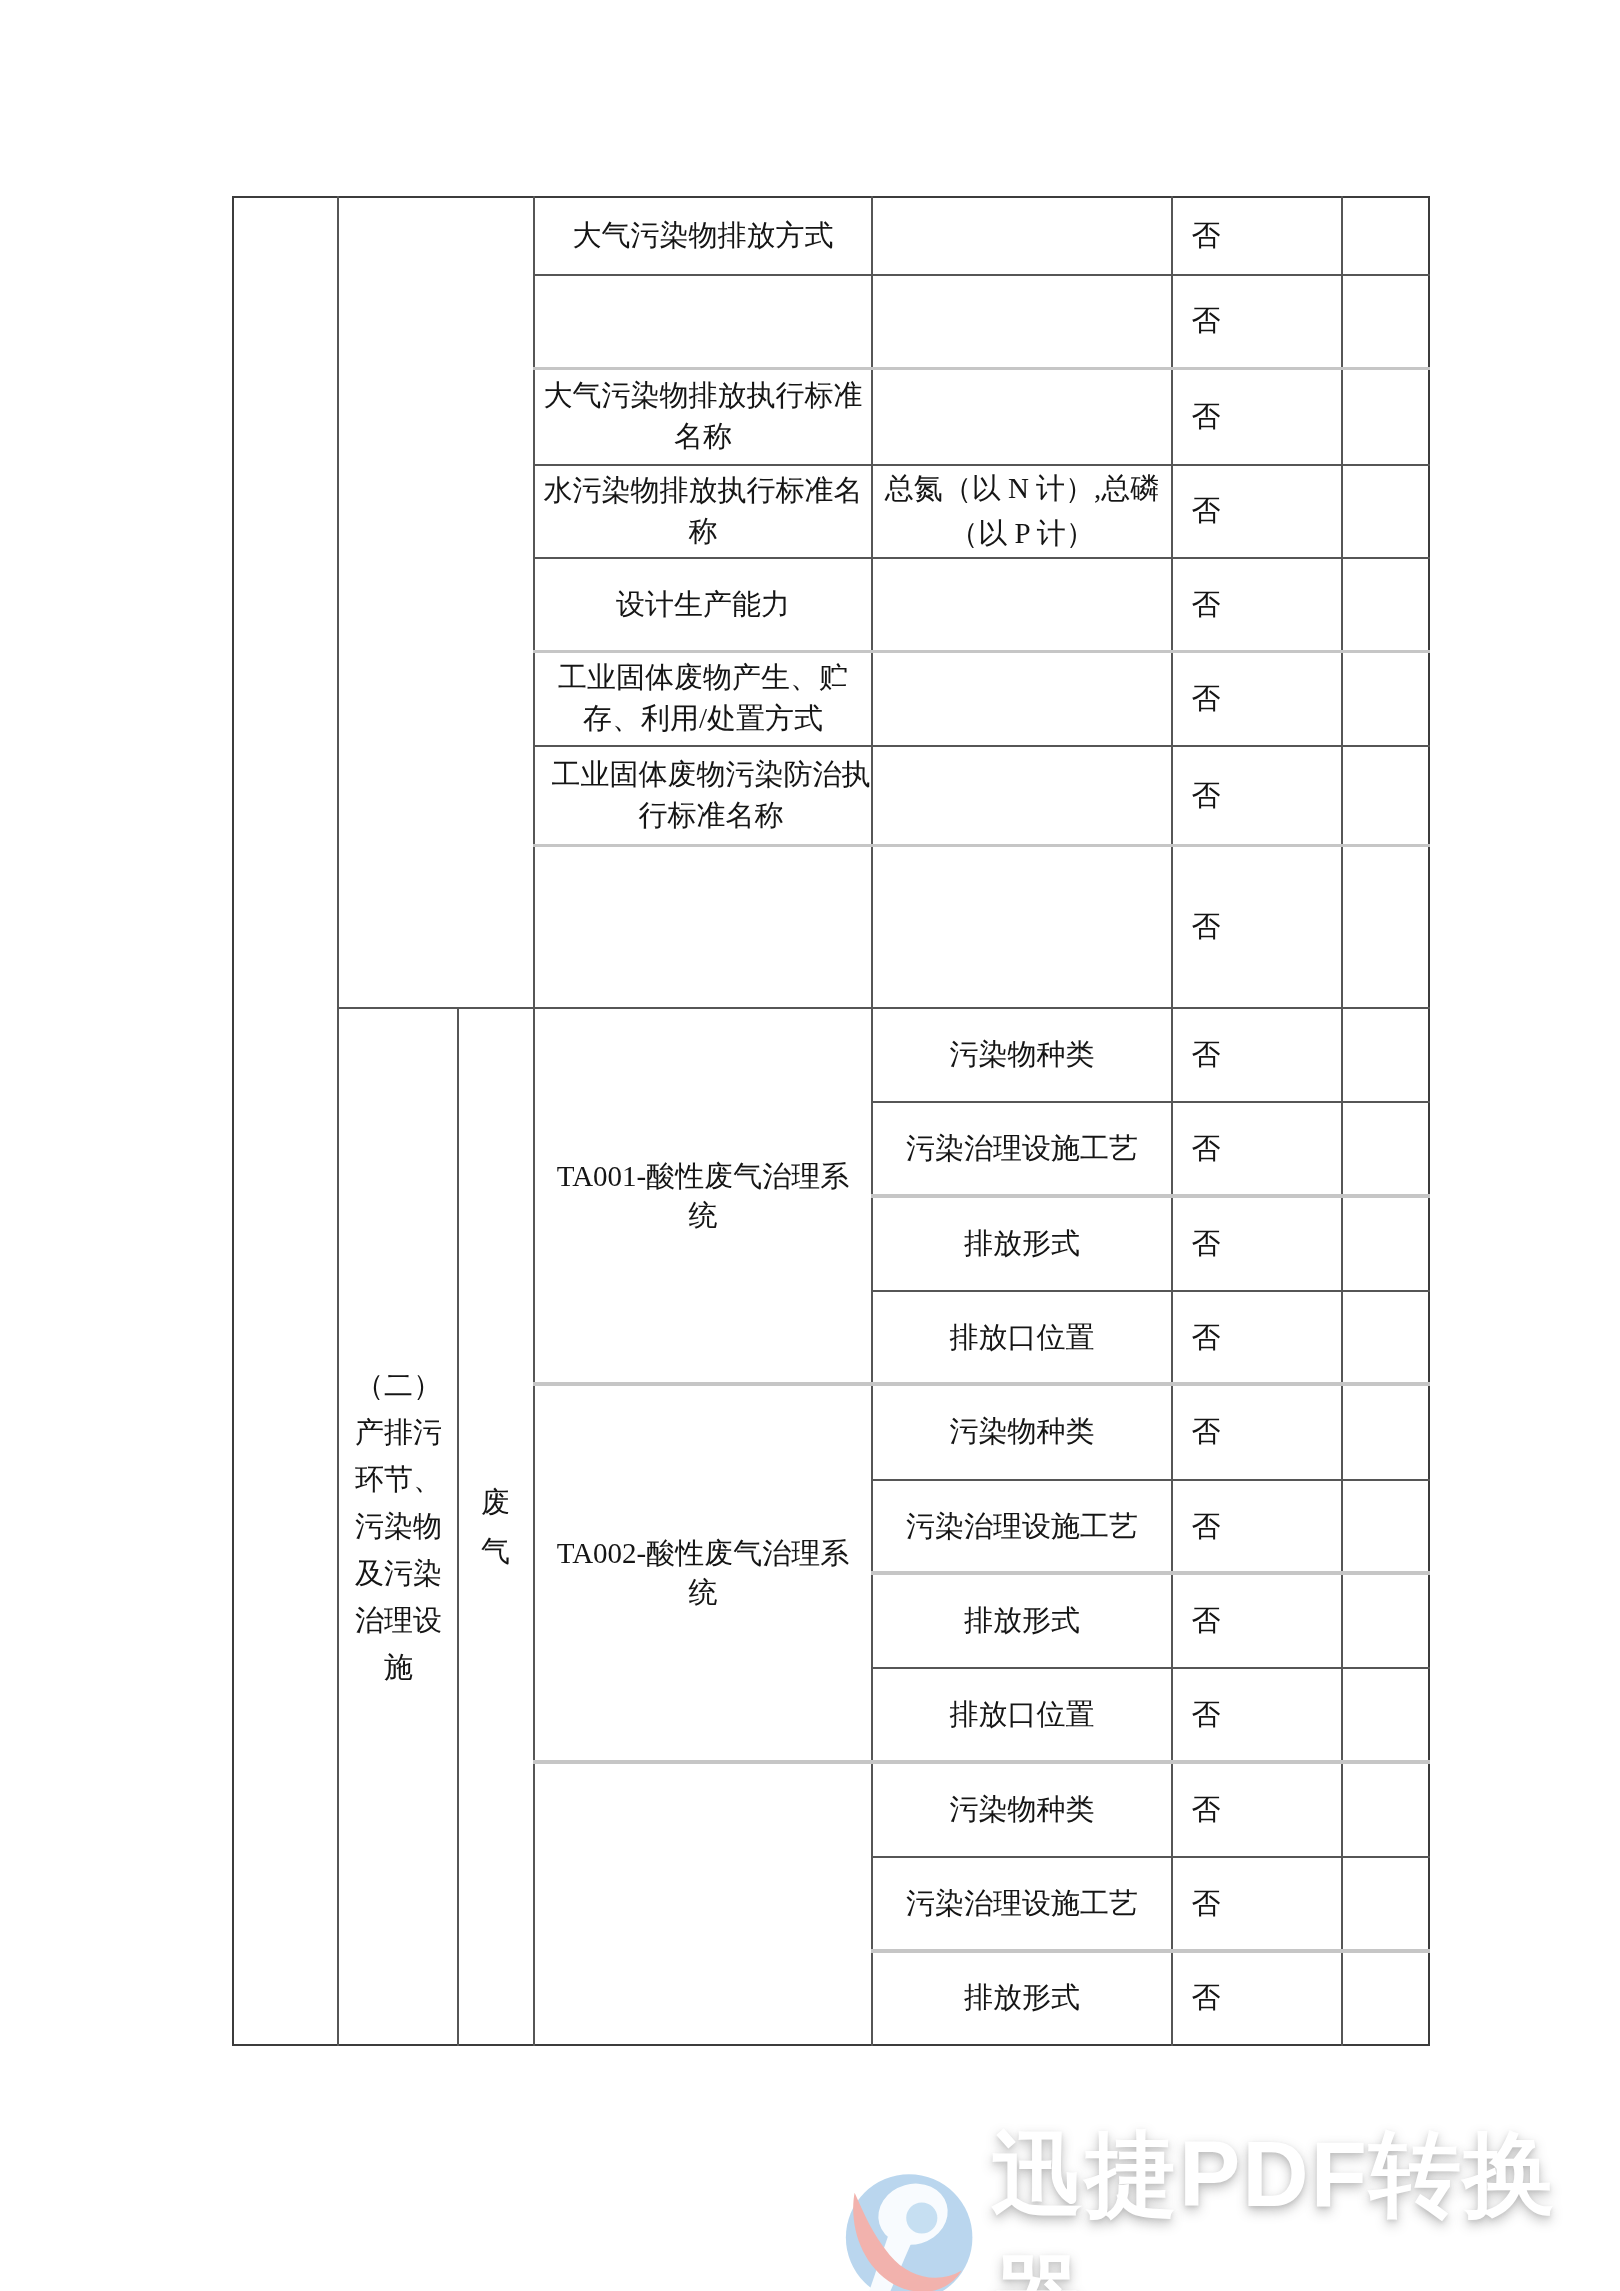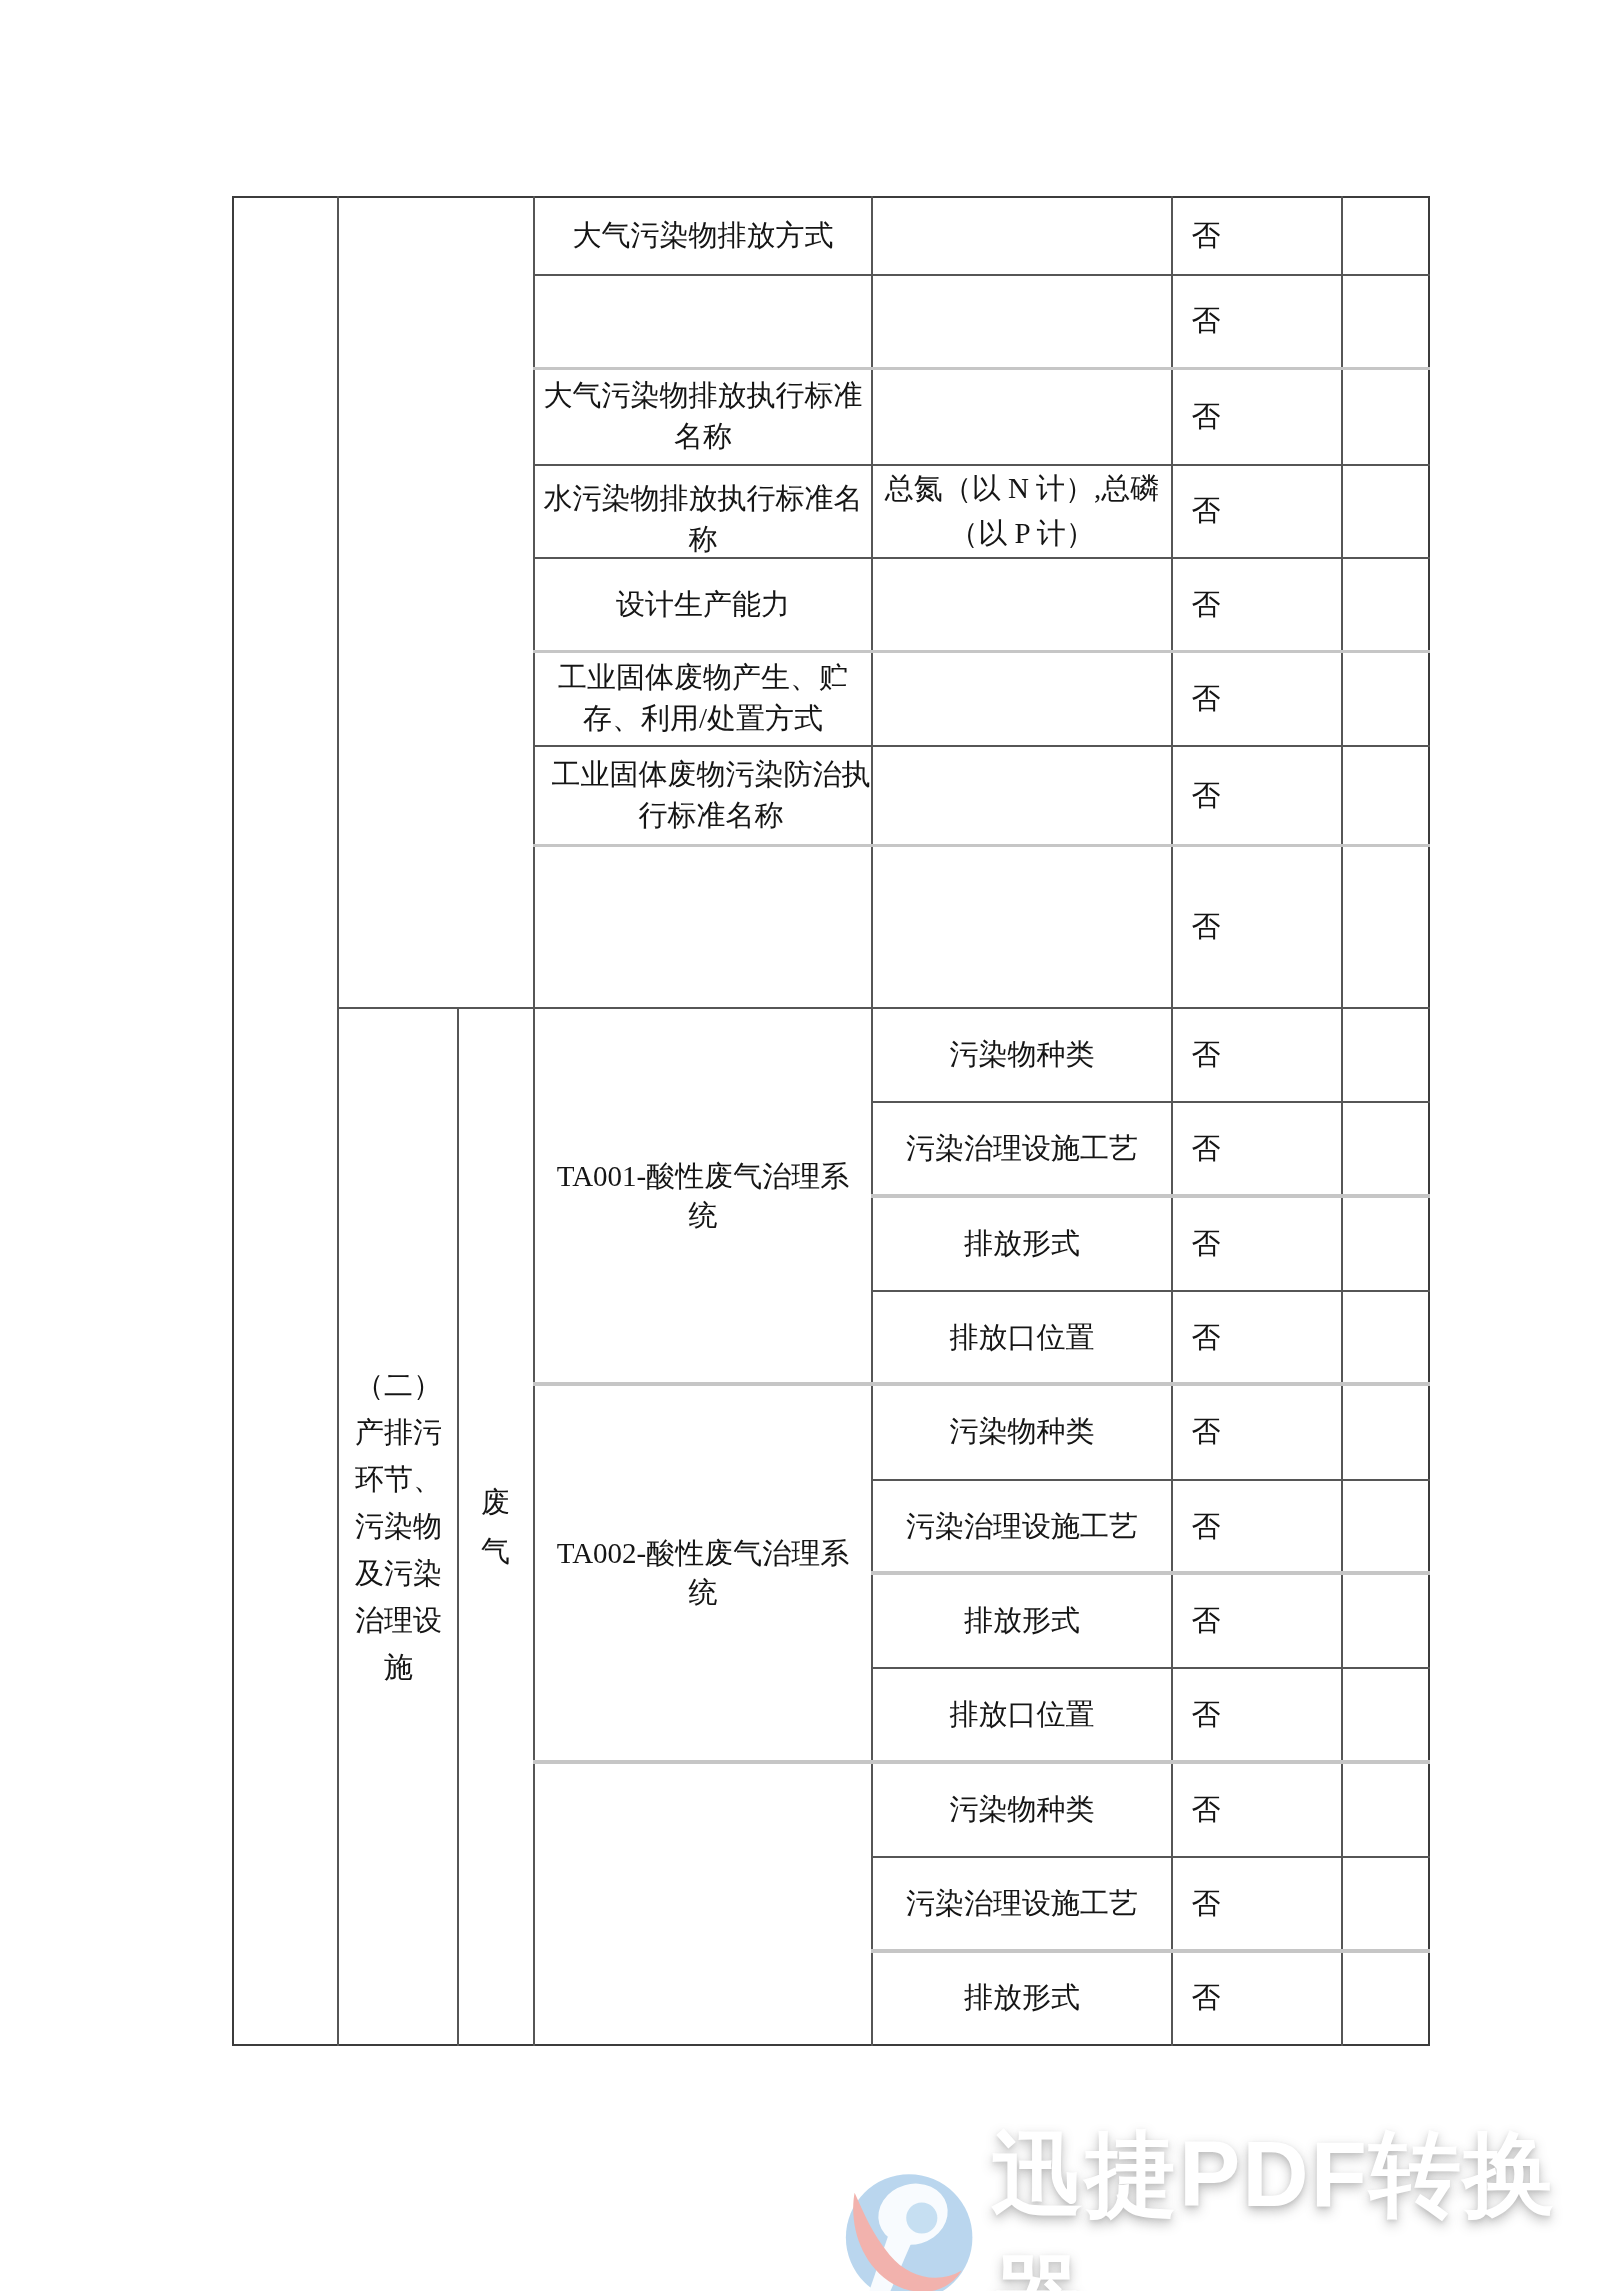--- a/index.html
+++ b/index.html
@@ -64,21 +64,21 @@
     <div class="hl" style="left:639px;top:1283px;width:559px"></div>
     <div class="gl2" style="left:639px;top:1375px;width:559px"></div>
     <div class="hl" style="left:639px;top:1471px;width:559px"></div>
     <div class="gl2" style="left:301px;top:1564px;width:897px"></div>
     <div class="hl" style="left:639px;top:1660px;width:559px"></div>
     <div class="gl2" style="left:639px;top:1753px;width:559px"></div>
 
     <div class="cell lbl" style="left:302px;top:0;width:338px;height:78px">大气污染物排放方式</div>
     <div class="cell lbl" style="left:302px;top:172px;width:338px;height:96px">大气污染物排放执行标准
 名称</div>
-    <div class="cell lbl" style="left:302px;top:276px;width:338px;height:93px">水污染物排放执行标准名
+    <div class="cell lbl" style="left:302px;top:268px;width:338px;height:93px">水污染物排放执行标准名
 称</div>
     <div class="cell lbl" style="left:302px;top:361px;width:338px;height:94px">设计生产能力</div>
     <div class="cell lbl" style="left:302px;top:455px;width:338px;height:94px">工业固体废物产生、贮
 存、利用/处置方式</div>
     <div class="cell lbl" style="left:310px;top:549px;width:338px;height:100px">工业固体废物污染防治执
 行标准名称</div>
 
     <div class="cell val" style="left:640px;top:268px;width:300px;height:93px">总氮（以 N 计）,总磷
 （以 P 计）</div>
 

